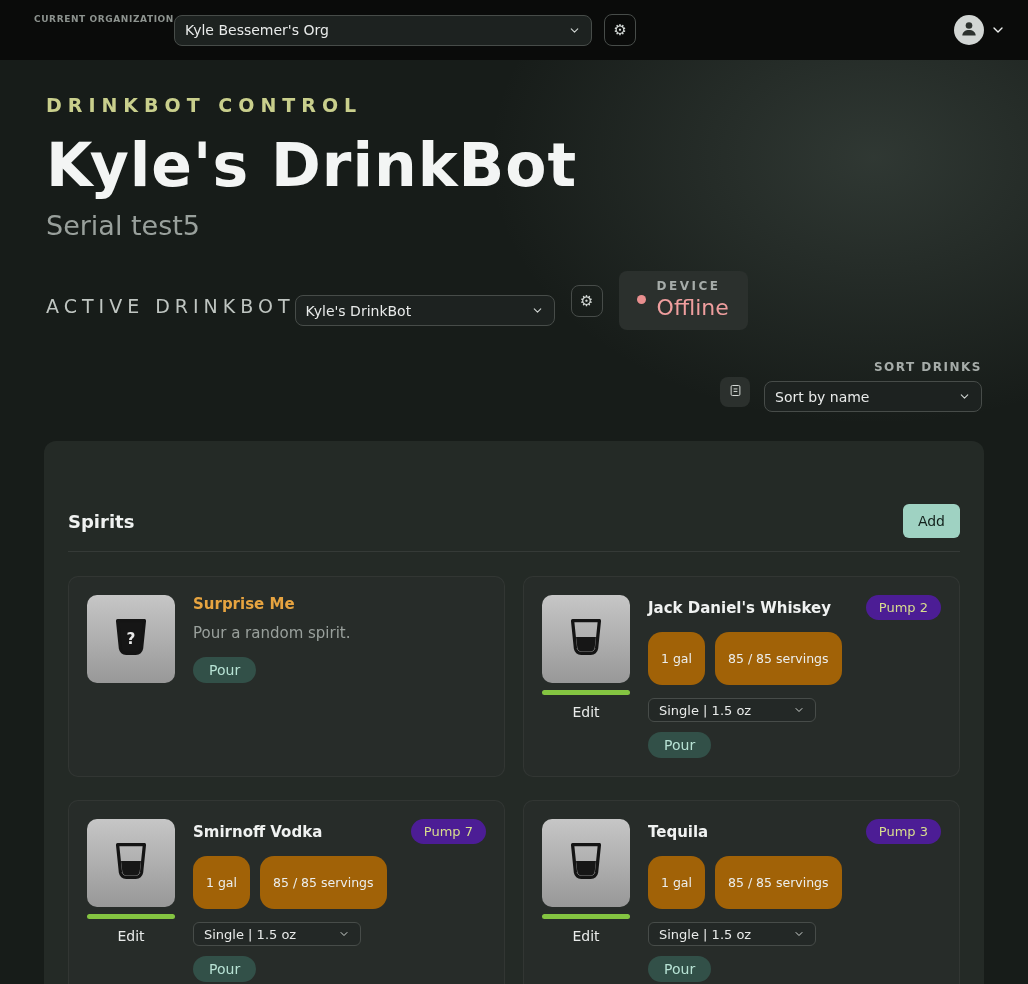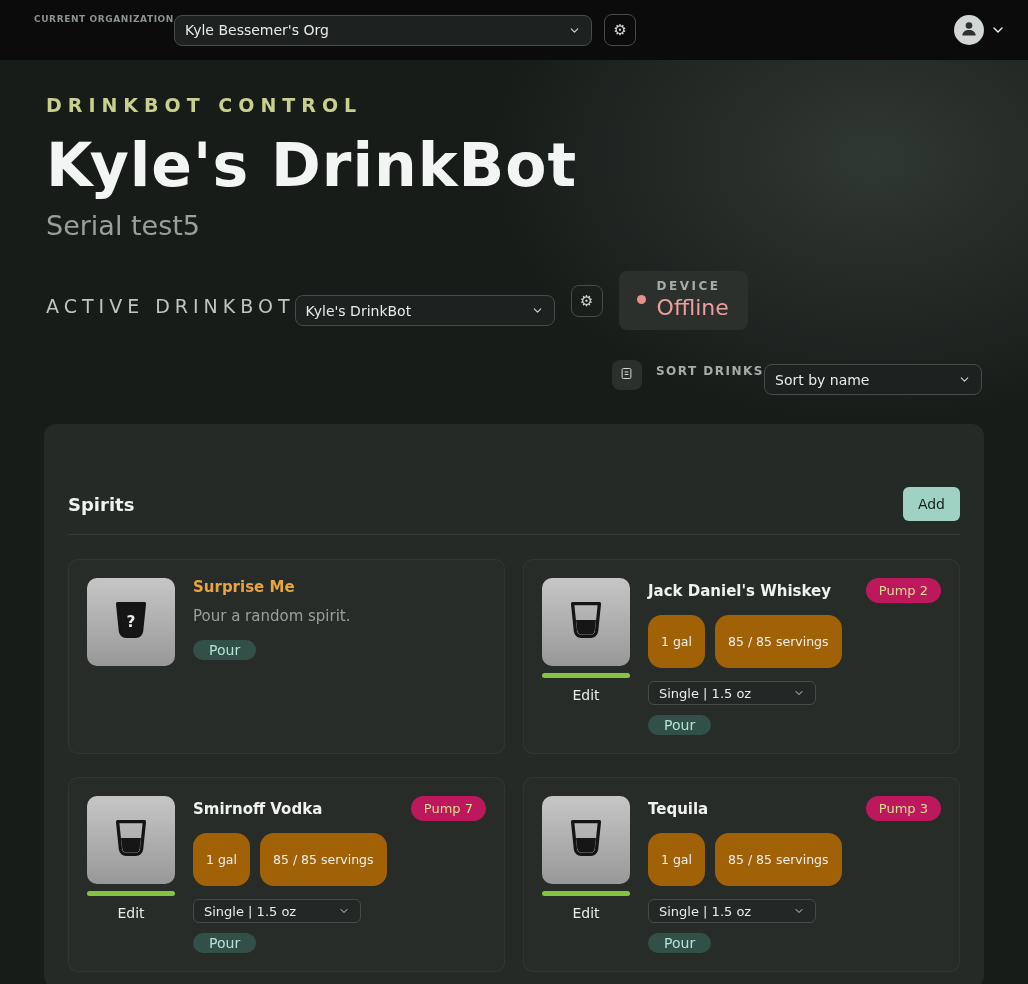--- a/index.html
+++ b/index.html
@@ -58,21 +58,21 @@
     background:#2b302d; border-radius:8px; padding:8px 18px 10px;
     display:flex; align-items:center; gap:11px; min-width:129px;
   }
   .dot { width:9px; height:9px; border-radius:50%; background:#e98f8f; flex:none; }
   .status-label { font-size:12px; letter-spacing:2.5px; color:#a6aca9; font-weight:600; }
   .status-value { font-size:22px; color:#ef9e9e; margin-top:2px; }
 
   
   .sort-row { display:flex; justify-content:flex-end; align-items:flex-end; padding:30px 46px 0; gap:14px; }
   .sort-row .icon-btn { background:#2b302d; border:none; margin-bottom:5px; width:30px; height:30px; }
-  .sort-col { display:flex; flex-direction:row;text-align:right; }
+  .sort-col { display:flex; flex-direction:column;text-align:right; }
   .sort-label { font-size:12px; letter-spacing:1.5px; color:#a6aca9; font-weight:600; margin-bottom:7px; }
   .sort-select { width:218px; font-size:14px; }
 
   
   .section {
     margin:29px 44px 0; background:#242a26; border-radius:12px;
     padding:16px 24px 16px;
   }
   .section-header { display:flex; align-items:center;margin-top:47px; }
   .section-title { font-size:18px; font-weight:700; color:#f0f2f1; }
@@ -95,28 +95,28 @@
     display:flex; align-items:center; justify-content:center;
   }
   .progress { margin-top:7px; width:88px; height:5px; border-radius:3px; background:#84c441; }
   .edit-link { margin-top:9px; font-size:14px; color:#e9ebea; cursor:pointer; }
 
   .drink-body { flex:1; display:flex; flex-direction:column; align-items:flex-start; }
   .title-row { display:flex; align-items:center; width:100%; }
   .drink-title { font-size:15px; font-weight:700; color:#f0f2f1; }
   .drink-title.special { color:#e7a440; }
   .pump-badge {
-    margin-left:auto; padding:5px 13px; background:#be185d; color:#d8de8e;
+    margin-left:auto; padding:5px 13px; background:#4c1d95; color:#d8de8e;
     border-radius:14px; font-size:13px;
   }
   .pill-row { display:flex; gap:10px; margin-top:12px; }
   .pill { padding:19px 13px; background:#a16207; color:#eceeed; border-radius:14px; font-size:12.5px; }
   .mini-select { width:168px; height:24px; font-size:13px; border-radius:6px; margin-top:13px; background:#232826; }
   .pour-btn {
-    margin-top:10px; height:20px; padding:0 16px; background:#325048; color:#b7e2d4;
+    margin-top:10px; height:26px; padding:0 16px; background:#325048; color:#b7e2d4;
     border:none; border-radius:15px; font-size:14px; cursor:pointer; font-family:inherit;
   }
   .desc { margin-top:11px; font-size:15px; color:#99a09c; }
   .special-body .pour-btn { margin-top:15px; }
 </style>
 </head>
 <body>
 
 <header class="topbar">
   <div class="org-group">

